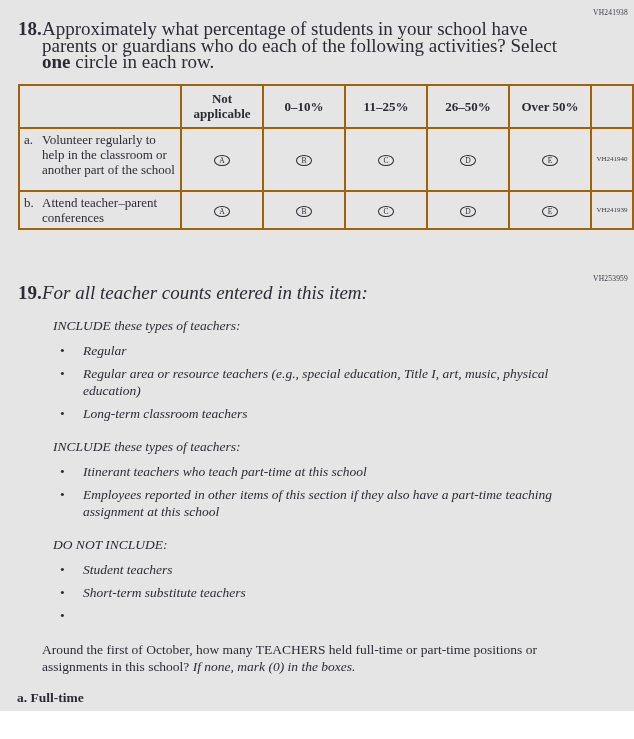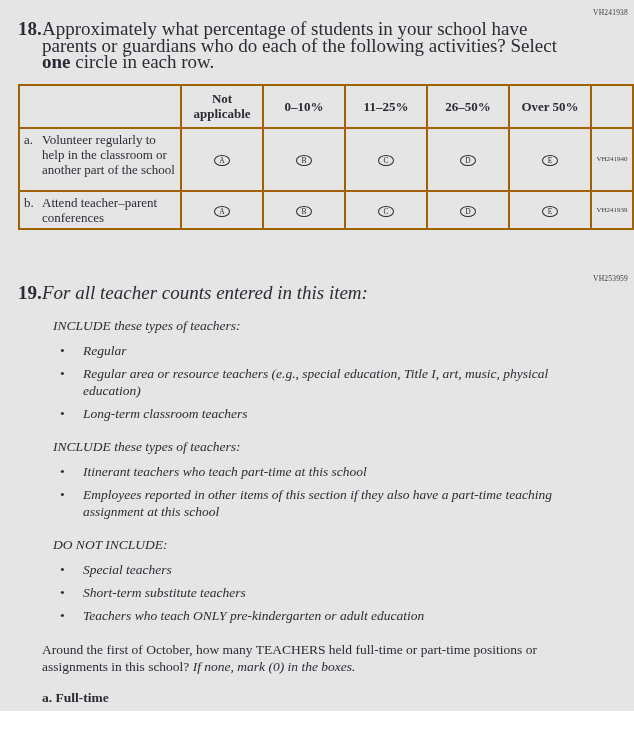--- a/index.html
+++ b/index.html
@@ -75,21 +75,21 @@
   }
   ul.blist li .dot { width:23px; flex:none; font-style:normal; }
   ul.blist li .btxt { max-width:490px; }
 
   .para {
     margin:17px 0 8px 42px; max-width:545px;
     font-size:13.5px; line-height:17px;
   }
   .para .ital { font-style:italic; }
   .field-label {
-    margin:15px 0 0 42px;
+    margin:15px 0 0 17px;
     font-weight:bold; font-size:13.5px;
   }
   .blank-row {
     margin:23px 0 0 42px;
     display:flex; align-items:flex-end;
     font-size:16px;
   }
   .blank-line {
     display:inline-block; width:78px; height:14px;
     border-bottom:1.4px solid #2b2b35;
@@ -192,29 +192,28 @@
     <li>
         <span class="dot">•</span>
         <span class="btxt">Employees reported in other items of this section if they also have a part-time teaching assignment at this school</span>
       </li>
   </ul>
 
   <div class="sec-heading">DO NOT INCLUDE:</div>
   <ul class="blist">
     <li>
         <span class="dot">•</span>
-        <span class="btxt">Special teachers</span>
+        <span class="btxt">Student teachers</span>
       </li>
     <li>
         <span class="dot">•</span>
         <span class="btxt">Short-term substitute teachers</span>
       </li>
     <li>
         <span class="dot">•</span>
-        <span class="btxt">Teachers who teach ONLY pre-kindergarten or adult education</span>
       </li>
   </ul>
 
   <div class="para"><span>Around the first of October, how many TEACHERS held full-time or part-time positions or assignments in this school? </span><span class="ital">If none, mark (0) in the boxes.</span></div>
 
   <div class="field-label">a. Full-time</div>
   <div class="blank-row">
     <span class="blank-line"></span>
     <span class="blank-label">Full-time teachers</span>
   </div>

